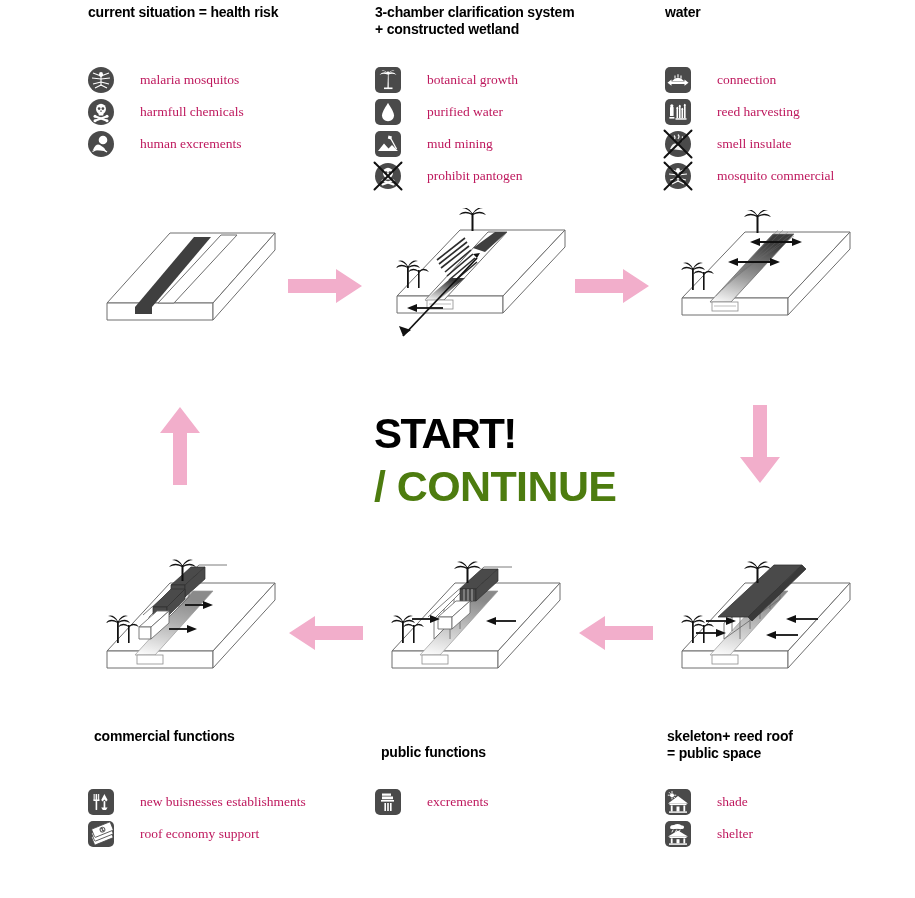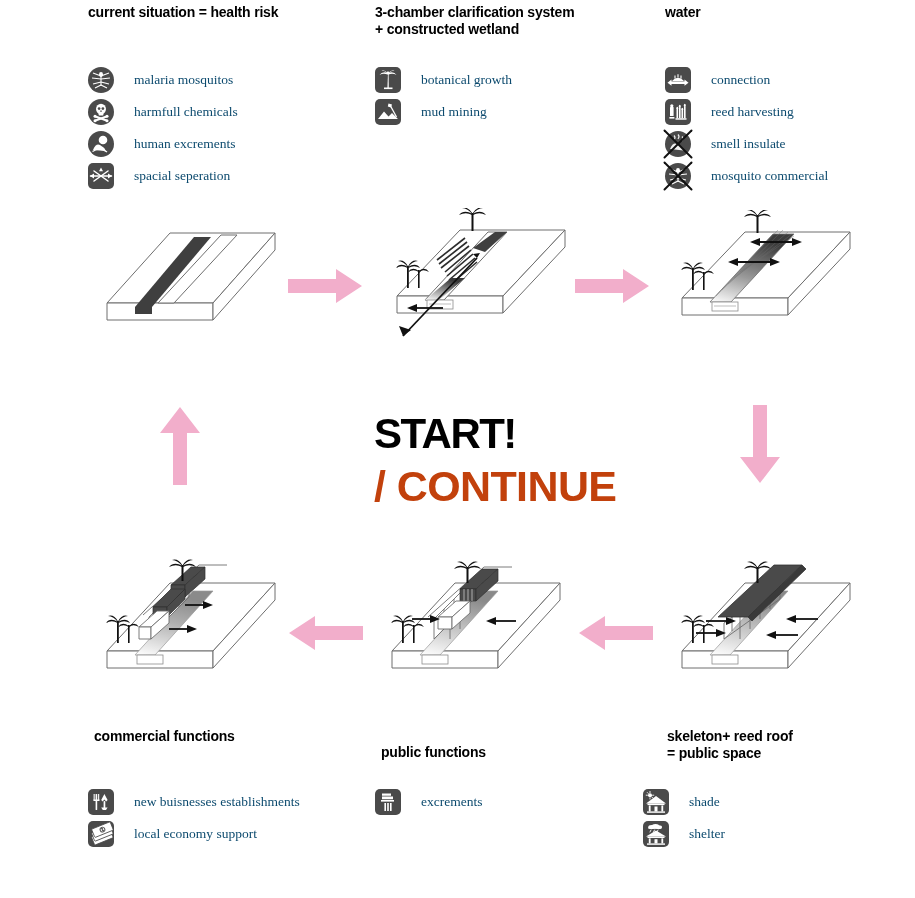--- a/index.html
+++ b/index.html
@@ -38,22 +38,22 @@
   }
   .legend-icon {
     width: 26px; height: 26px;
     flex: 0 0 26px;
     position: relative;
     display: flex; align-items: center; justify-content: center;
   }
   .legend-label {
     font-family: "Liberation Serif", serif;
     font-size: 13.5px;
-    color: #0c4a6e;
-    margin-left: 20px;
+    color: #be185d;
+    margin-left: 26px;
     white-space: nowrap;
   }
 
   
   .ic-box {
     width: 26px; height: 26px;
     background: #4a4a4a;
     border-radius: 5px;
     position: relative;
     overflow: hidden;
@@ -81,21 +81,21 @@
     line-height: 58px;
     letter-spacing: -1.5px;
     color: #000;
   }
   .start-line2 {
     font-family: "Liberation Sans", sans-serif;
     font-weight: bold;
     font-size: 43px;
     line-height: 46px;
     letter-spacing: -0.6px;
-    color: #c2410c;
+    color: #4d7c0f;
   }
 
   
   .pink-arrow { position: absolute; }
 </style>
 </head>
 <body>
 
 <div class="abs col-title" style="left:88px; top:4px; width:300px;">current situation = health risk</div>
 
@@ -153,37 +153,20 @@
         <svg width="26" height="26" viewBox="0 0 26 26">
           <circle cx="15" cy="9" r="4.3" fill="#fff"></circle>
           <path d="M5 19 Q8 12 12 14 Q16 16 18 20 Z" fill="#fff"></path>
           <path d="M4.5 20.5 Q12 15.5 19 21" stroke="#fff" stroke-width="1.4" fill="none"></path>
         </svg>
       </div>
     </div>
     <div class="legend-label">human excrements</div>
   </div>
 
-  <div class="legend-row">
-    <div class="legend-icon">
-      <div class="ic-box">
-        <svg width="26" height="26" viewBox="0 0 26 26">
-          <g stroke="#fff" stroke-width="1.5" fill="none" stroke-linecap="round">
-            <path d="M2.5 13 L23.5 13"></path>
-            <path d="M6 8 L20 18"></path>
-            <path d="M6 18 L20 8"></path>
-          </g>
-          <path d="M2 13 L6 10.6 L6 15.4 Z" fill="#fff"></path>
-          <path d="M24 13 L20 10.6 L20 15.4 Z" fill="#fff"></path>
-          <path d="M13 4.5 L11 8.2 L15 8.2 Z" fill="#fff"></path>
-        </svg>
-      </div>
-    </div>
-    <div class="legend-label">spacial seperation</div>
-  </div>
 </div>
 
 <div class="legend" style="left:375px; top:64px;">
 
   <div class="legend-row">
     <div class="legend-icon">
       <div class="ic-box">
         <svg width="26" height="26" viewBox="0 0 26 26">
           <path d="M13 6 L12.4 21 L13.8 21 L13.6 6 Z" fill="#fff"></path>
           <g fill="#fff">
@@ -193,34 +176,67 @@
             <path d="M13 6 Q17 2.5 19.5 3.6 Q16 3.8 13.3 6.6 Z"></path>
             <circle cx="13" cy="6" r="1.4"></circle>
           </g>
           <rect x="9" y="20.5" width="8.5" height="1.6" fill="#fff"></rect>
         </svg>
       </div>
     </div>
     <div class="legend-label">botanical growth</div>
   </div>
 
+  <div class="legend-row">
+    <div class="legend-icon">
+      <div class="ic-box">
+        <svg width="26" height="26" viewBox="0 0 26 26">
+          <path d="M13 4 C13 4 7 12.5 7 16.3 C7 19.9 9.7 22.2 13 22.2 C16.3 22.2 19 19.9 19 16.3 C19 12.5 13 4 13 4 Z" fill="#fff"></path>
+        </svg>
+      </div>
+    </div>
+    <div class="legend-label">purified water</div>
+  </div>
 
   <div class="legend-row">
     <div class="legend-icon">
       <div class="ic-box">
         <svg width="26" height="26" viewBox="0 0 26 26">
           <path d="M3 20 L9 12.5 L13.5 17.5 L17 14 L23 20 Z" fill="#fff"></path>
           <path d="M15 6 L21.5 18" stroke="#fff" stroke-width="1.3"></path>
           <path d="M13.5 4.5 L17 5.5 L16 8.5 L12.8 7.4 Z" fill="#fff"></path>
         </svg>
       </div>
     </div>
     <div class="legend-label">mud mining</div>
   </div>
 
+  <div class="legend-row">
+    <div class="legend-icon">
+      <div class="ic-circle">
+        <svg width="26" height="26" viewBox="0 0 26 26">
+          <ellipse cx="13" cy="10" rx="5" ry="5.2" fill="#fff"></ellipse>
+          <rect x="10.6" y="14" width="4.8" height="2.4" rx="0.6" fill="#fff"></rect>
+          <circle cx="11.1" cy="9.6" r="1.35" fill="#4a4a4a"></circle>
+          <circle cx="14.9" cy="9.6" r="1.35" fill="#4a4a4a"></circle>
+          <g stroke="#fff" stroke-width="2" stroke-linecap="round">
+            <path d="M7.5 17.5 L18.5 21.5"></path>
+            <path d="M18.5 17.5 L7.5 21.5"></path>
+          </g>
+        </svg>
+      </div>
+      <svg class="crossout" viewBox="0 0 30 30">
+        <g stroke="#111" stroke-width="2" stroke-linecap="round">
+          <path d="M1.5 1.5 L28.5 28.5"></path>
+          <path d="M28.5 1.5 L1.5 28.5"></path>
+        </g>
+      </svg>
+    </div>
+    <div class="legend-label">prohibit pantogen</div>
+  </div>
 </div>
 
 <div class="legend" style="left:665px; top:64px;">
 
   <div class="legend-row">
     <div class="legend-icon">
       <div class="ic-box">
         <svg width="26" height="26" viewBox="0 0 26 26">
           <path d="M7 14 Q13 7.5 19 14 Z" fill="#fff"></path>
           <g stroke="#fff" stroke-width="1.1">
@@ -713,21 +729,21 @@
           <g transform="rotate(-22 13 13)">
             <rect x="3" y="12" width="20" height="9" rx="1" fill="#fff" stroke="#4a4a4a" stroke-width="0.8"></rect>
             <rect x="4.5" y="8.5" width="20" height="9" rx="1" fill="#fff" stroke="#4a4a4a" stroke-width="0.8"></rect>
             <rect x="6" y="5" width="20" height="9" rx="1" fill="#fff" stroke="#4a4a4a" stroke-width="0.8"></rect>
             <circle cx="16" cy="9.5" r="2.4" fill="none" stroke="#4a4a4a" stroke-width="0.9"></circle>
             <path d="M16 7.4 v4.2 M14.7 8.3 h2.6 M14.7 10.6 h2.6" stroke="#4a4a4a" stroke-width="0.8"></path>
           </g>
         </svg>
       </div>
     </div>
-    <div class="legend-label">local economy support</div>
+    <div class="legend-label">roof economy support</div>
   </div>
 </div>
 
 <div class="legend" style="left:375px; top:786px;">
 
 
   <div class="legend-row">
     <div class="legend-icon">
       <div class="ic-box">
         <svg width="26" height="26" viewBox="0 0 26 26">
@@ -741,21 +757,21 @@
             <rect x="12.2" y="14" width="1.6" height="8"></rect>
             <rect x="15" y="14" width="1.6" height="8"></rect>
           </g>
         </svg>
       </div>
     </div>
     <div class="legend-label">excrements</div>
   </div>
 </div>
 
-<div class="legend" style="left:643px; top:786px;">
+<div class="legend" style="left:665px; top:786px;">
 
   <div class="legend-row">
     <div class="legend-icon">
       <div class="ic-box">
         <svg width="26" height="26" viewBox="0 0 26 26">
           <circle cx="7" cy="6.2" r="2" fill="#fff"></circle>
           <g stroke="#fff" stroke-width="0.9" stroke-linecap="round">
             <path d="M7 2.4 v1.2"></path>
               <path d="M7 8.8 v1.2"></path>
             <path d="M3.2 6.2 h1.2"></path>

